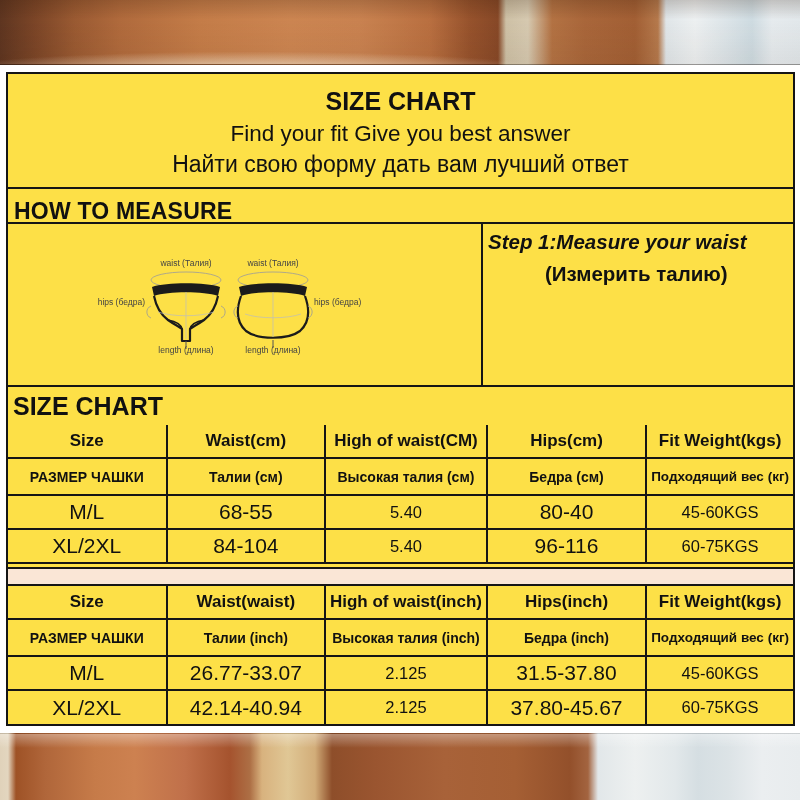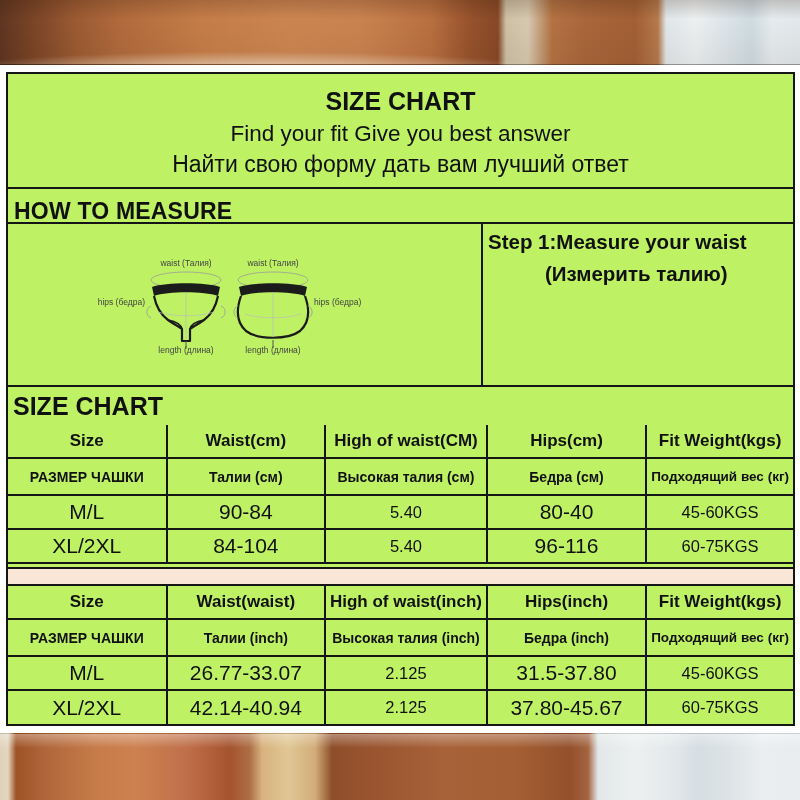--- a/index.html
+++ b/index.html
@@ -36,40 +36,40 @@
         #e0d2ba 0px,#e3d6bf 8px,#9e5226 16px,#b0663a 45px,#c67b49 95px,
         #cd8150 135px,#c0704a 185px,#a5532e 230px,#ad6f45 250px,#d8b27e 262px,
         #e0c795 288px,#d2ad79 315px,#8e4e2a 332px,#9a5530 375px,#a86239 445px,
         #a55f34 515px,#93502b 570px,#a36440 588px,#e2e7e9 598px,#edf0f0 635px,
         #e2e8ea 675px,#d5dee2 698px,#dce3e6 728px,#ebeef0 762px,#e8ecee 800px);
     border-top:1px solid rgba(0,0,0,0.12);
   }
   
   .panel{
     position:absolute;left:6px;top:72px;width:789px;height:654px;
-    box-sizing:border-box;border:2px solid var(--line);background:#bef264;
+    box-sizing:border-box;border:2px solid var(--line);background:#fde047;
   }
   .sec{position:absolute;left:0;right:0;box-sizing:border-box;}
   
   .title-sec{top:0;height:113px;text-align:center;}
   .main-title{font-size:25px;font-weight:bold;margin-top:13px;}
   .sub{font-size:22.5px;margin-top:5px;}
   .sub-ru{font-size:23px;margin-top:4px;}
   
   .htm-sec{top:113px;height:47px;border-top:2px solid var(--line);
     display:flex;align-items:center;padding-left:6px;
     font-size:23px;font-weight:bold;letter-spacing:0.2px;}
   
   .measure-sec{top:148px;height:163px;border-top:2px solid var(--line);}
   .diagram{position:absolute;left:0;top:0;width:436px;height:163px;}
   .steps{position:absolute;left:473px;top:0;right:0;height:163px;border-left:2px solid var(--line);}
   .step{box-sizing:border-box;}
   .step-1{height:82px;}
   .step-2{height:81px;border-top:2px solid var(--line);}
-  .step-title{font-weight:bold;font-size:20.5px;padding:6px 4px 0 5px;}
+  .step-title{font-weight:bold;font-size:20.5px;padding:6px 4px 0 5px;font-style:italic;}
   .step-sub{font-weight:bold;font-size:20.5px;padding:8px 0 0 62px;}
   
   .scrow{top:311px;height:40px;border-top:2px solid var(--line);
     display:flex;align-items:center;padding-left:5px;
     font-size:25px;font-weight:bold;}
   .scrow .red{color:var(--accent-red);}
   
   .tbl-wrap1{top:351px;}
   .tbl-wrap2{top:512px;}
   table{width:100%;border-collapse:collapse;table-layout:fixed;}
@@ -174,21 +174,21 @@
       </tr>
       <tr class="r-hru">
         <td>РАЗМЕР ЧАШКИ</td>
         <td>Талии (см)</td>
         <td>Высокая талия (см)</td>
         <td>Бедра (см)</td>
         <td>Подходящий вес (кг)</td>
       </tr>
       <tr class="r-data">
         <td class="c-big">M/L</td>
-        <td class="c-big">90-84</td>
+        <td class="c-big">68-55</td>
         <td class="c-small">5.40</td>
         <td class="c-big">80-40</td>
         <td class="c-small">45-60KGS</td>
       </tr>
       <tr class="r-data">
         <td class="c-big">XL/2XL</td>
         <td class="c-big">84-104</td>
         <td class="c-small">5.40</td>
         <td class="c-big">96-116</td>
         <td class="c-small">60-75KGS</td>

